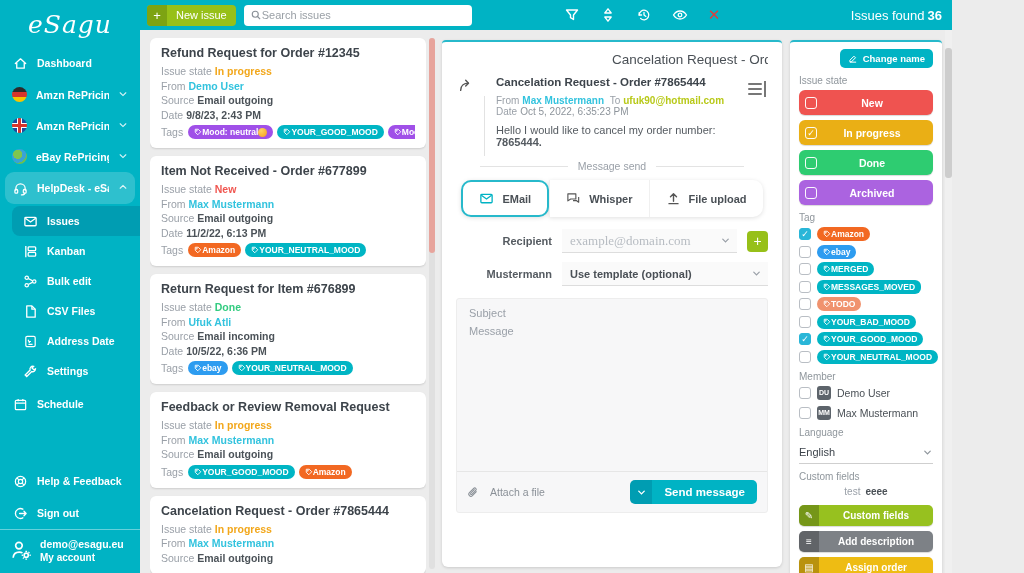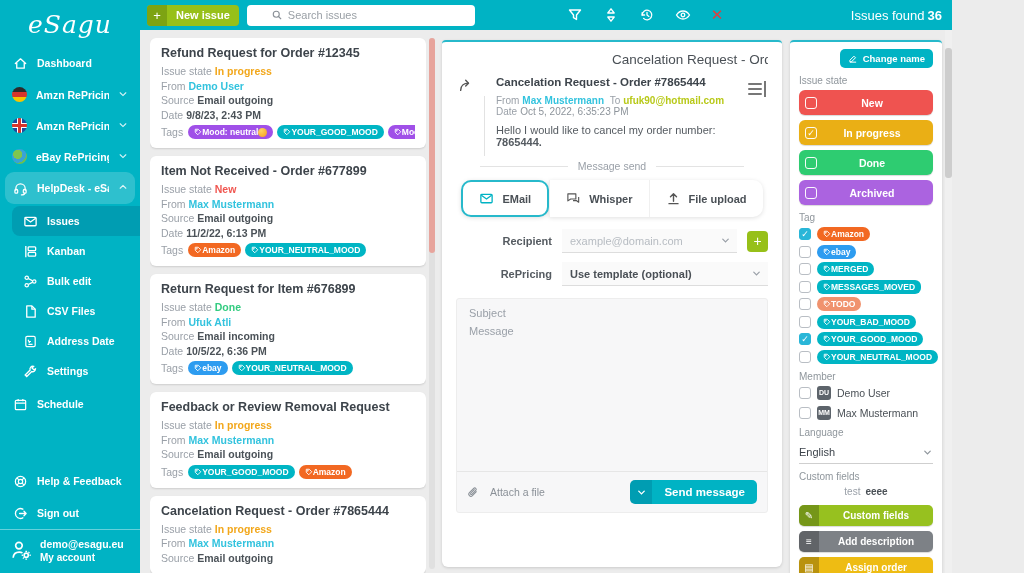--- a/index.html
+++ b/index.html
@@ -32,22 +32,22 @@
   .account { border-top:1px solid rgba(255,255,255,.4); display:flex; gap:8px; padding:8px 10px 10px; align-items:center; }
   .account .ic svg { width:22px; height:22px; }
   .account .em { font-weight:bold; font-size:10.5px; }
   .account .my { font-weight:bold; font-size:10px; margin-top:2px; }
 
   
   .main { flex:1; display:flex; flex-direction:column; min-width:0; }
   .topbar { height:30px; background:#00b3c4; display:flex; align-items:center; padding:0 10px 0 7px; gap:8px; flex-shrink:0; }
   .btn-new { display:flex; align-items:stretch; background:#97c019; border:none; border-radius:4px; overflow:hidden; cursor:pointer; height:21px; }
   .btn-new .seg { background:#7da313; color:#fff; width:20px; display:flex; align-items:center; justify-content:center; font-size:13px; }
-  .btn-new .t { color:#fff; font-weight:bold; font-size:11px; padding:0 9px; display:flex; align-items:center; }
-  .search { background:#fff; border-radius:4px; height:21px; width:228px; display:flex; align-items:center; padding:0 24px; gap:5px; }
+  .btn-new .t { color:#fff; font-weight:normal; font-size:11px; padding:0 9px; display:flex; align-items:center; }
+  .search { background:#fff; border-radius:4px; height:21px; width:228px; display:flex; align-items:center; padding:0 6px; }
   .search svg { width:12px; height:12px; color:#8a9097; flex-shrink:0; }
   .search input { border:none; outline:none; width:100%; font-size:11px; font-family:inherit; color:#444; background:transparent; }
   .search input::placeholder { color:#9aa0a6; }
   .tb-icons { display:flex; gap:20px; margin-left:84px; align-items:center; }
   .tb-icon { color:#fff; cursor:pointer; display:flex; }
   .tb-icon svg { width:16px; height:16px; }
   .tb-icon .x { color:#e23c3c; font-size:15px; font-weight:bold; line-height:16px; }
   .found { margin-left:auto; color:#fff; font-size:13px; }
   .found b { margin-left:3px; }
 
@@ -92,21 +92,21 @@
   .tabs { display:flex; justify-content:center; margin-bottom:12px; filter:drop-shadow(0 1px 2px rgba(0,0,0,.12)); }
   .tab { background:#fff; display:flex; align-items:center; gap:8px; font-weight:bold; font-size:11px; color:#4a5056; padding:9px 16px; cursor:pointer; }
   .tab svg { width:15px; height:15px; color:#555; }
   .tab.active { border:2px solid #27b9cb; border-radius:10px; }
   .tab.active svg { color:#00b3c4; }
   .tab:nth-child(2) { border-radius:0 0 0 0; border-left:1px solid #f0f0f0; }
   .tab:last-child { border-radius:0 10px 10px 0; border-left:1px solid #f0f0f0; }
   .frow { display:flex; align-items:center; margin:9px 0 0; gap:10px; }
   .frow .flab { width:96px; text-align:right; font-weight:bold; color:#555b61; font-size:11px; flex-shrink:0; }
   .fctl { flex:1; position:relative; background:#fafafa; border-bottom:1px solid #ddd; height:24px; display:flex; align-items:center; padding:0 22px 0 8px; }
-  .fctl input { border:none; outline:none; background:transparent; width:100%; font-size:11px; font-family:Liberation Sans, sans-serif; color:#444; }
+  .fctl input { border:none; outline:none; background:transparent; width:100%; font-size:13px; font-family:Liberation Serif, serif; color:#444; }
   .fctl input::placeholder { color:#b7bcc2; }
   .fctl .val { font-weight:bold; color:#4a5056; font-size:11px; }
   .fctl .caret { position:absolute; right:6px; color:#9aa0a8; display:flex; }
   .fctl .caret svg { width:11px; height:11px; }
   .btn-plus { width:21px; height:21px; background:#97c019; color:#fff; border:none; border-radius:4px; font-size:14px; line-height:19px; cursor:pointer; flex-shrink:0; }
   .compose { margin-top:12px; background:#f7f7f8; border:1px solid #ededed; border-radius:3px; }
   .compose input,.compose textarea { display:block; width:100%; border:none; outline:none; background:transparent; font-family:inherit; font-size:11px; color:#444; padding:8px 12px 0; resize:none; }
   .compose textarea { height:152px; padding-top:6px; }
   .compose input::placeholder,.compose textarea::placeholder { color:#9aa0a8; }
   .compose-foot { border-top:1px solid #e6e6e6; display:flex; align-items:center; padding:8px 10px; }
@@ -526,21 +526,21 @@
             <span class="caret">
                 <svg viewBox="0 0 16 16" fill="none" stroke="currentColor" stroke-width="1.8" stroke-linecap="round">
                   <path d="m4 6 4 4 4-4"></path>
                 </svg>
               </span>
           </span>
           <button class="btn-plus">+</button>
         </div>
 
         <div class="frow">
-          <span class="flab">RePricing</span>
+          <span class="flab">Mustermann</span>
           <span class="fctl">
             <span class="val">Use template (optional)</span>
             <span class="caret">
                 <svg viewBox="0 0 16 16" fill="none" stroke="currentColor" stroke-width="1.8" stroke-linecap="round">
                   <path d="m4 6 4 4 4-4"></path>
                 </svg>
               </span>
           </span>
         </div>
 

